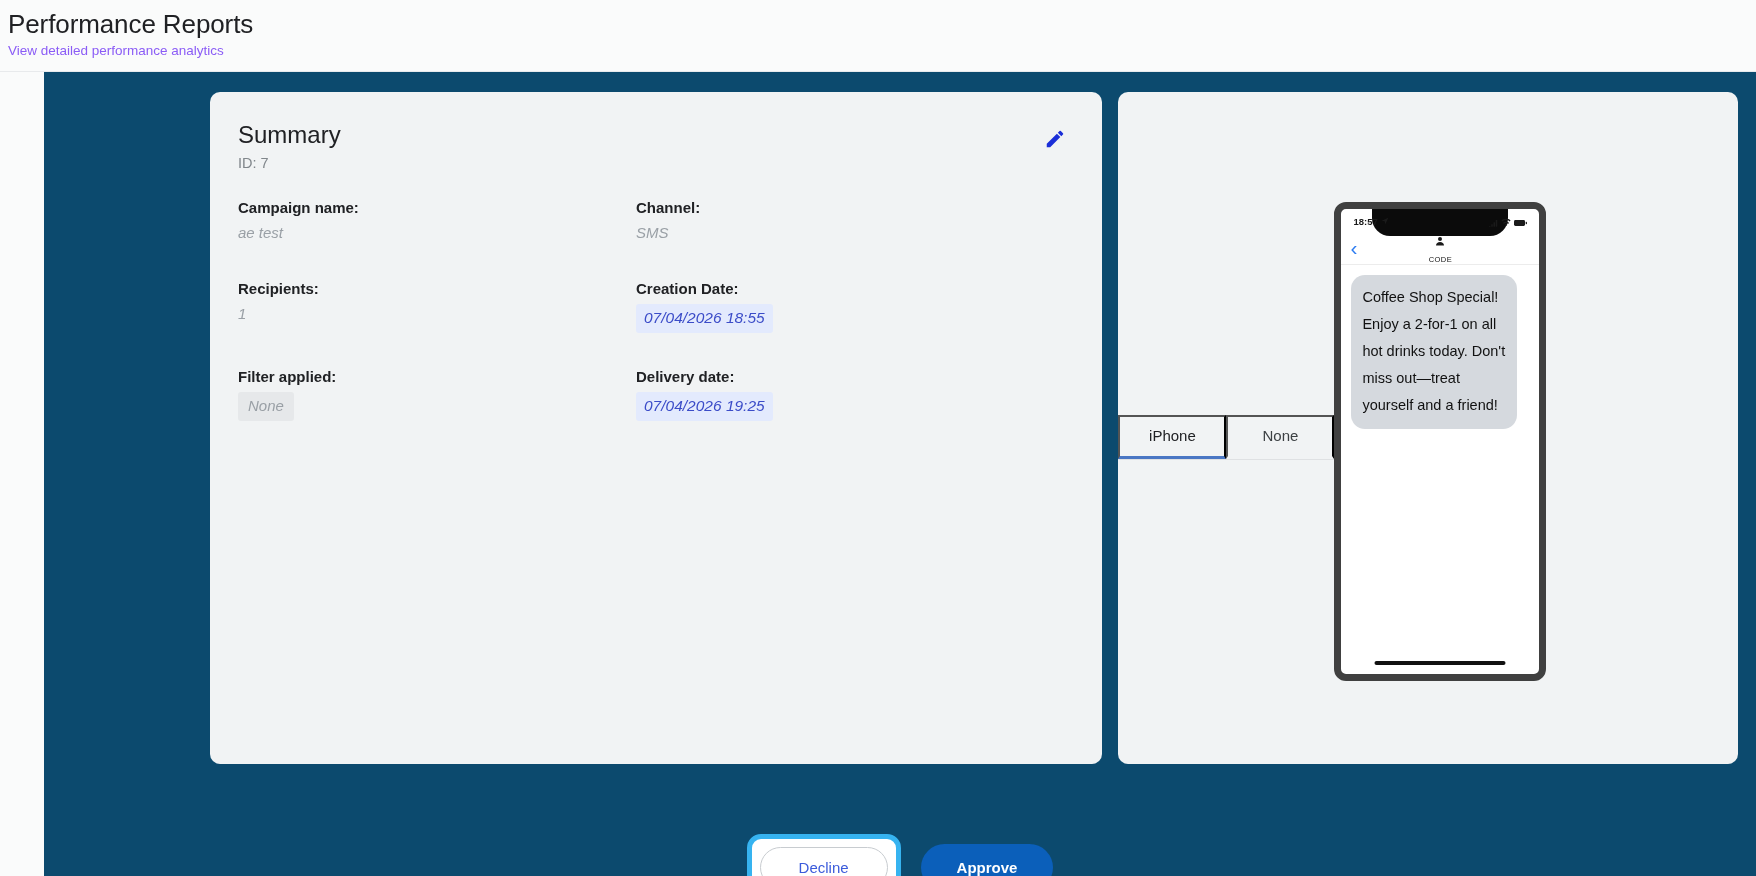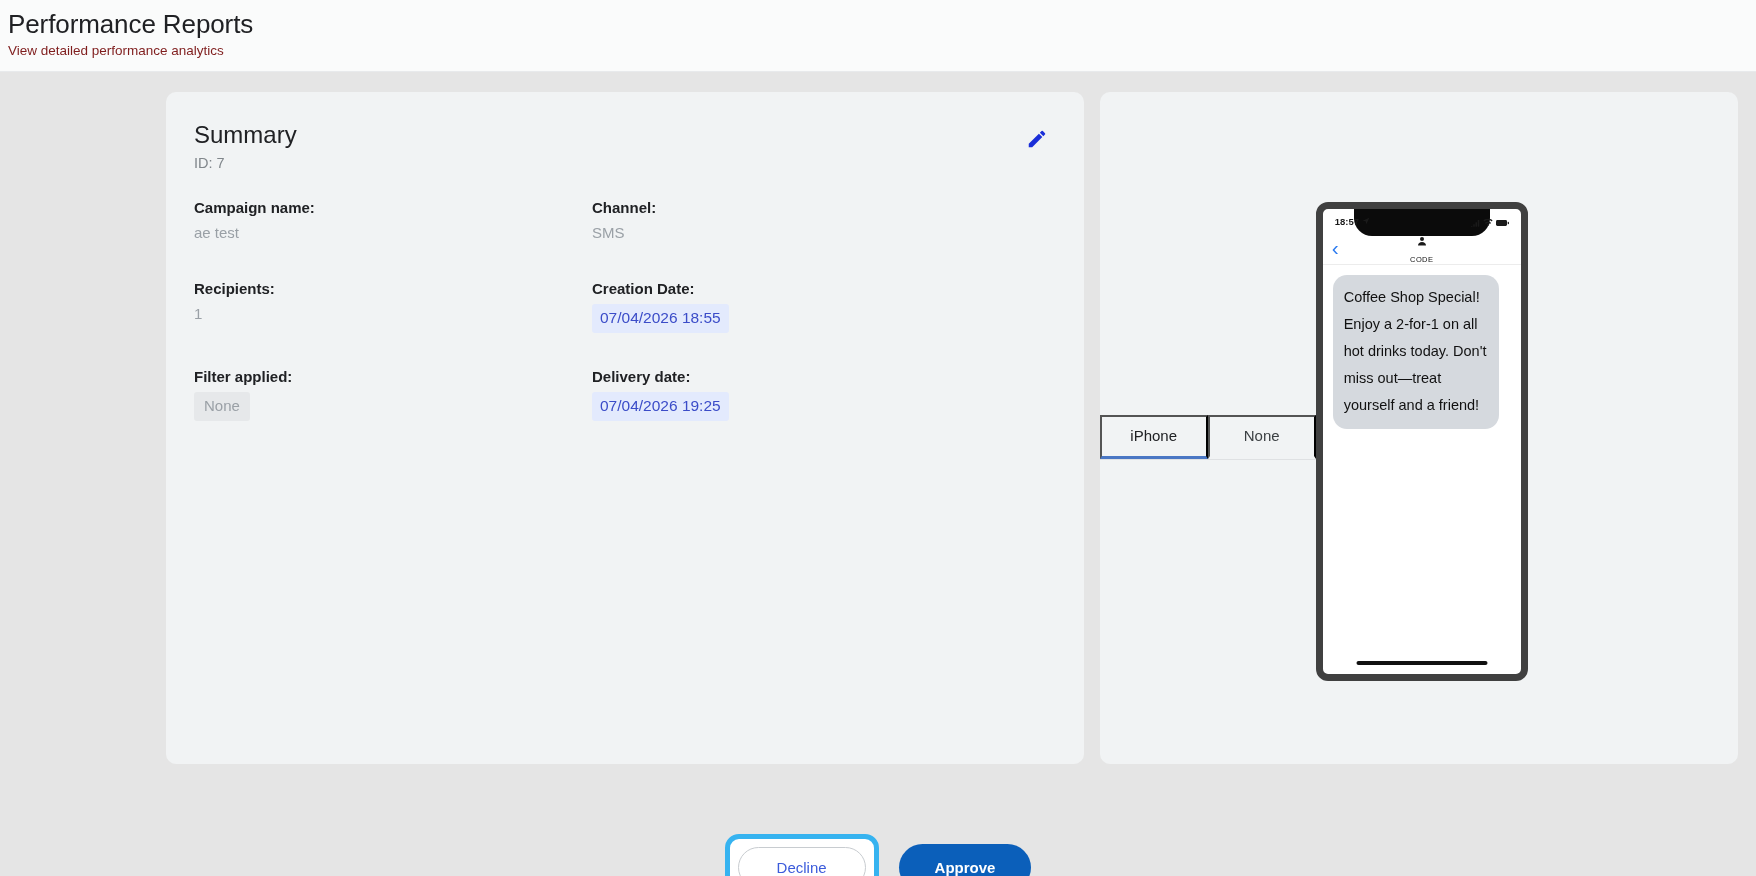--- a/index.html
+++ b/index.html
@@ -26,31 +26,32 @@
   }
   .page-title {
     font-size: 26px;
     font-weight: 400;
     letter-spacing: -0.1px;
     color: #202124;
     line-height: 32px;
   }
   .page-subtitle {
     font-size: 13.5px;
-    color: #7f1d1d;
+    color: #8b5cf6;
     line-height: 20px;
     margin-top: 1px;
   }
 
   
   .main {
     position: relative;
     height: 804px;
-    background: #e5e5e5;
+    background: #0c4a6e;
     padding: 0;
+    margin-left: 44px;
   }
 
   .cards-row {
     display: flex;
     gap: 16px;
     padding: 20px 18px 0 166px;
     align-items: flex-start;
   }
 
   .card {
@@ -105,20 +106,21 @@
     font-size: 15px;
     font-weight: 700;
     color: #202124;
     line-height: 24px;
   }
   .field-value {
     font-size: 15px;
     color: #9aa0a6;
     line-height: 24px;
     margin-top: 1px;
+    font-style: italic;
   }
   .field-value.date {
     display: inline-block;
     background: #e3eafd;
     color: #3b4cc8;
     font-size: 15.5px;
     padding: 2px 8px 3px 8px;
     border-radius: 3px;
     margin-top: 3px;
   }

